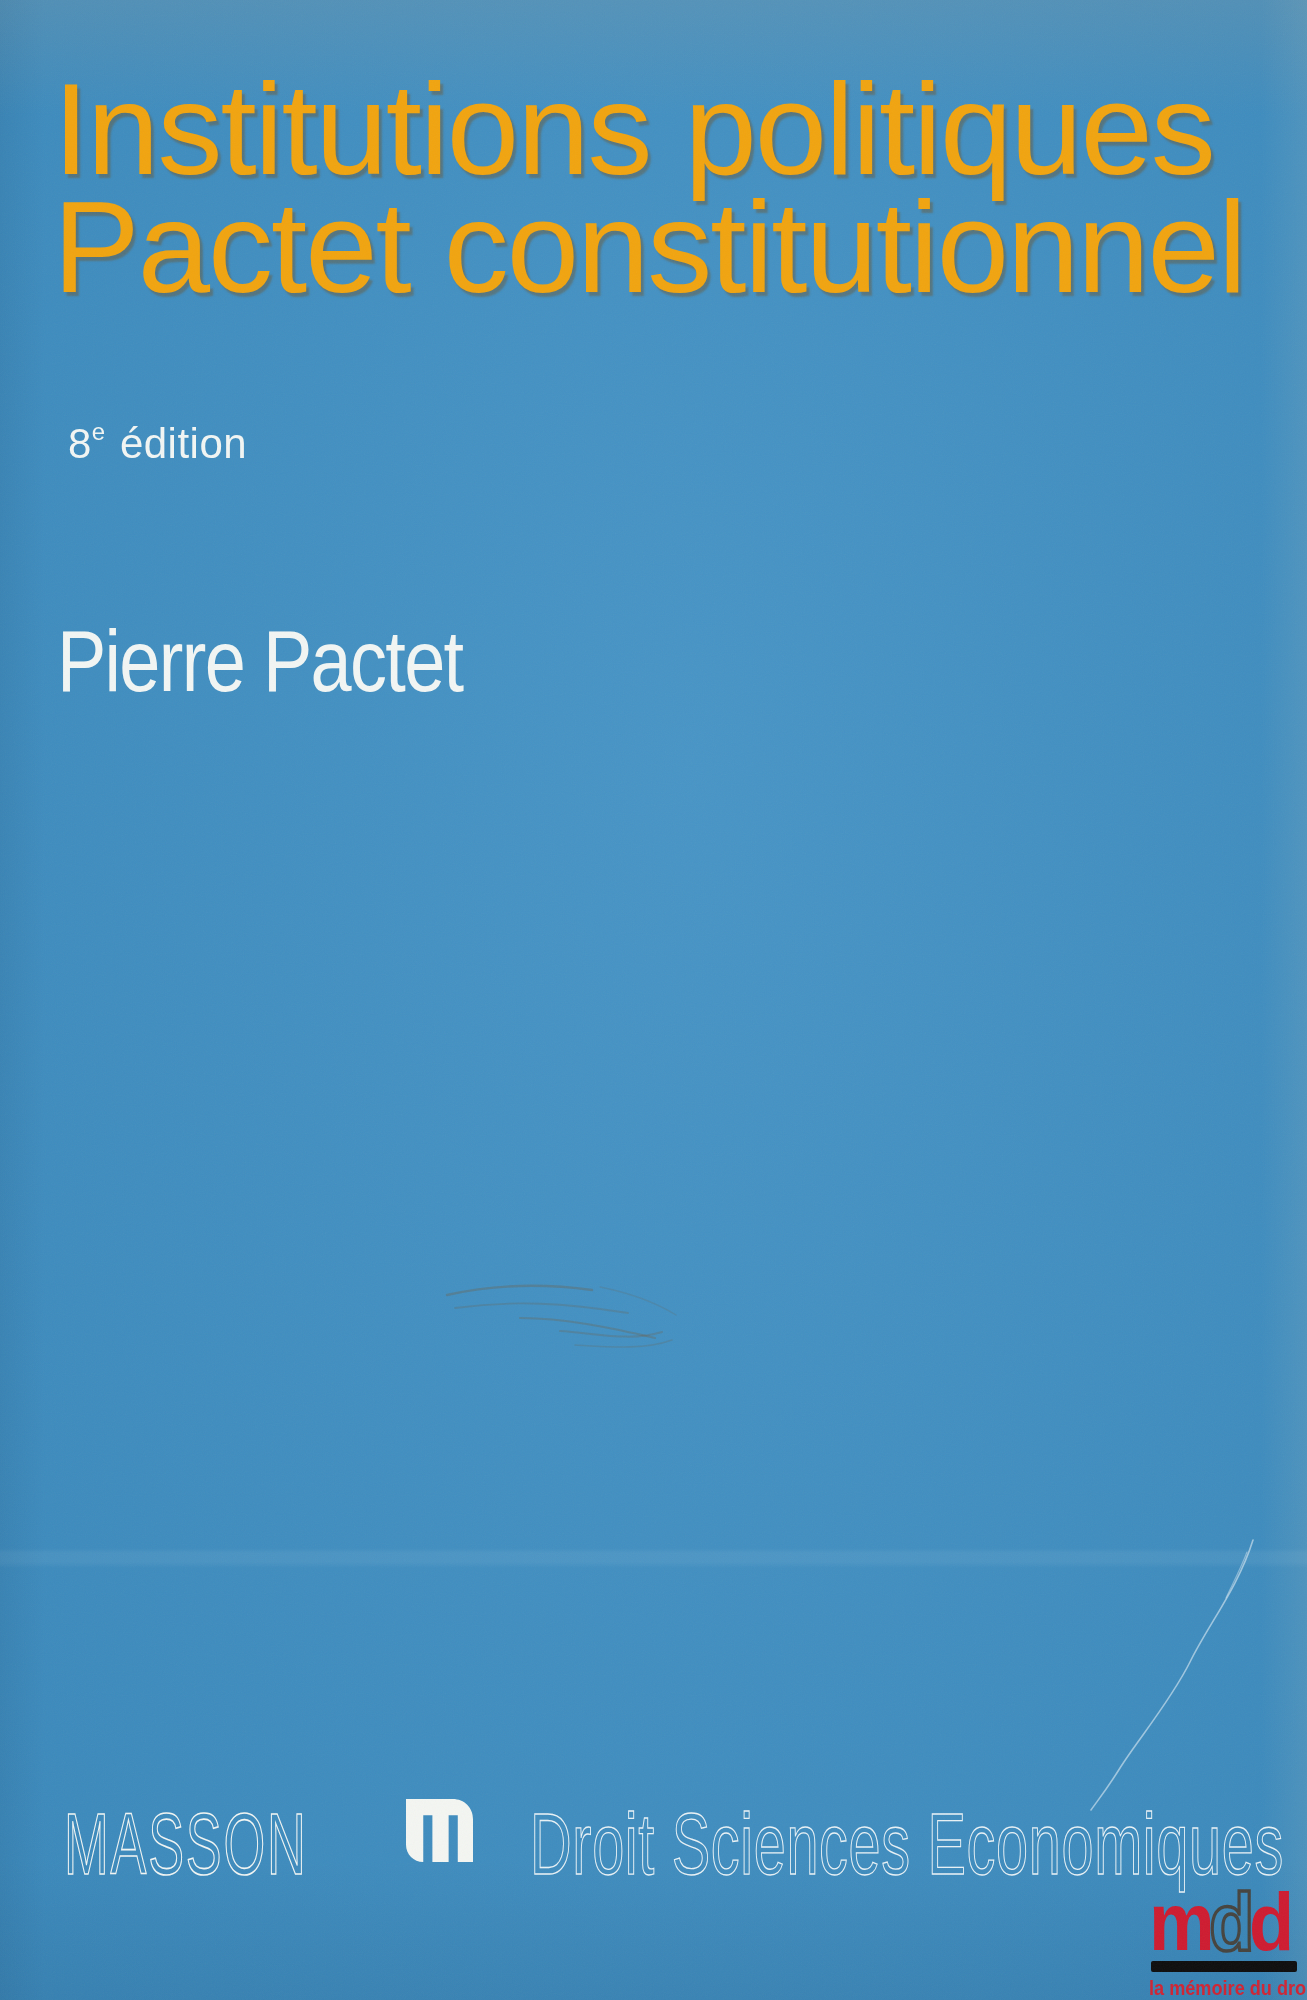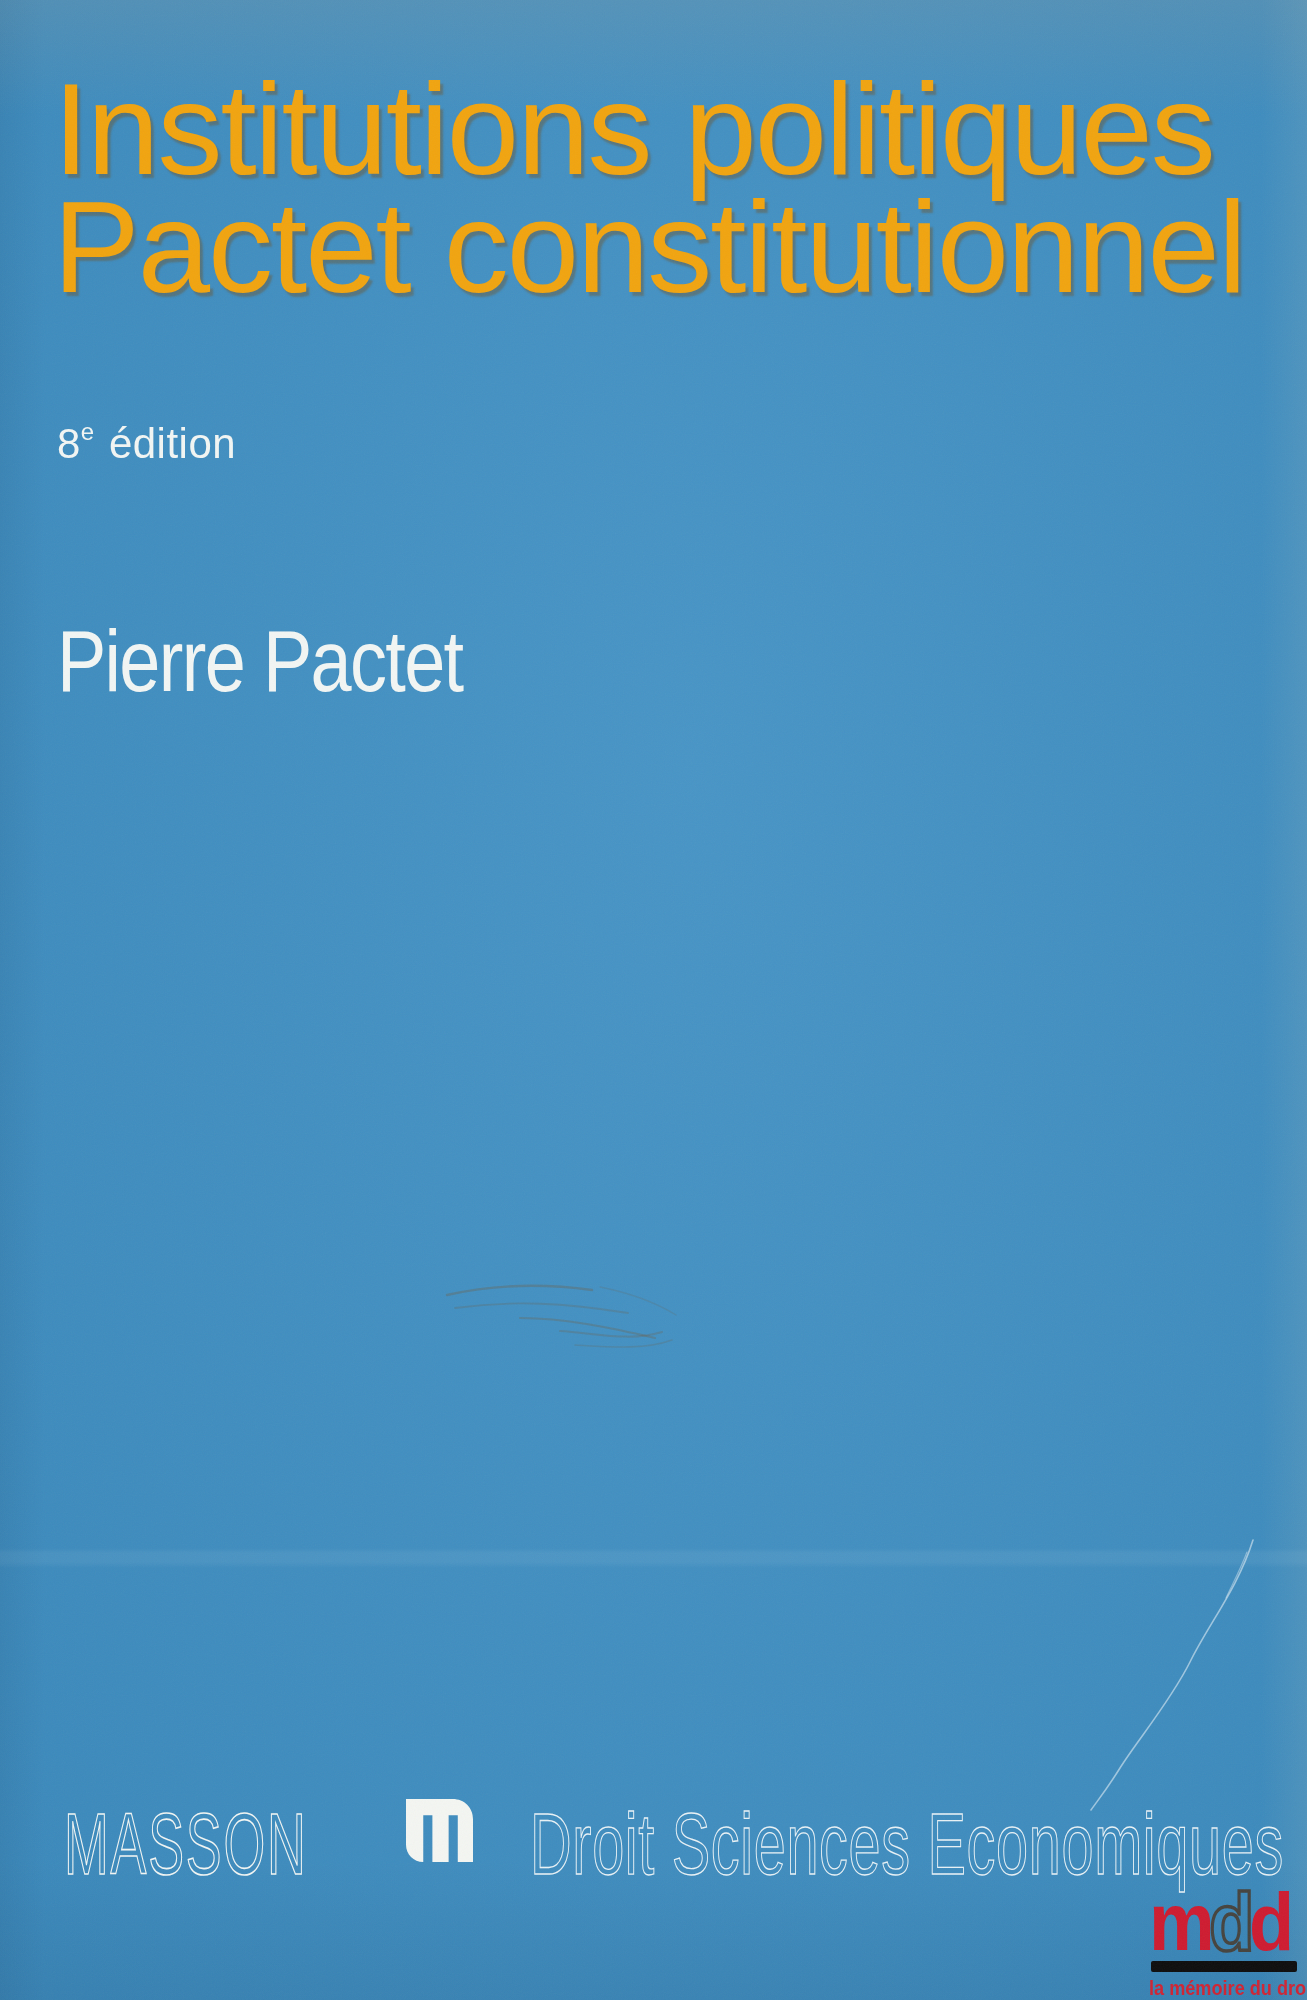--- a/index.html
+++ b/index.html
@@ -19,21 +19,21 @@
     padding-left: 24px;
   }
   .title{
     position:absolute;left:53px;top:70px;margin:0;
     font-size:130px;font-weight:normal;line-height:118px;letter-spacing:-2px;
     color:#f1a40f;
     text-shadow:3px 4px 2px rgba(120,70,5,0.35);
     white-space:nowrap;
   }
   .edition{
-    position:absolute;left:57px;top:418px;
+    position:absolute;left:68px;top:418px;
     font-size:42px;color:#f2f6f4;letter-spacing:0.5px;
   }
   .edition sup{font-size:24px;vertical-align:18px;margin-right:2px;}
   .author{
     position:absolute;left:57px;top:610px;
     font-size:88px;color:#f2f6f4;letter-spacing:-2px;
     transform:scaleX(0.84);transform-origin:left top;white-space:nowrap;
   }
   .publisher-name{
     position:absolute;left:64px;top:1793px;

